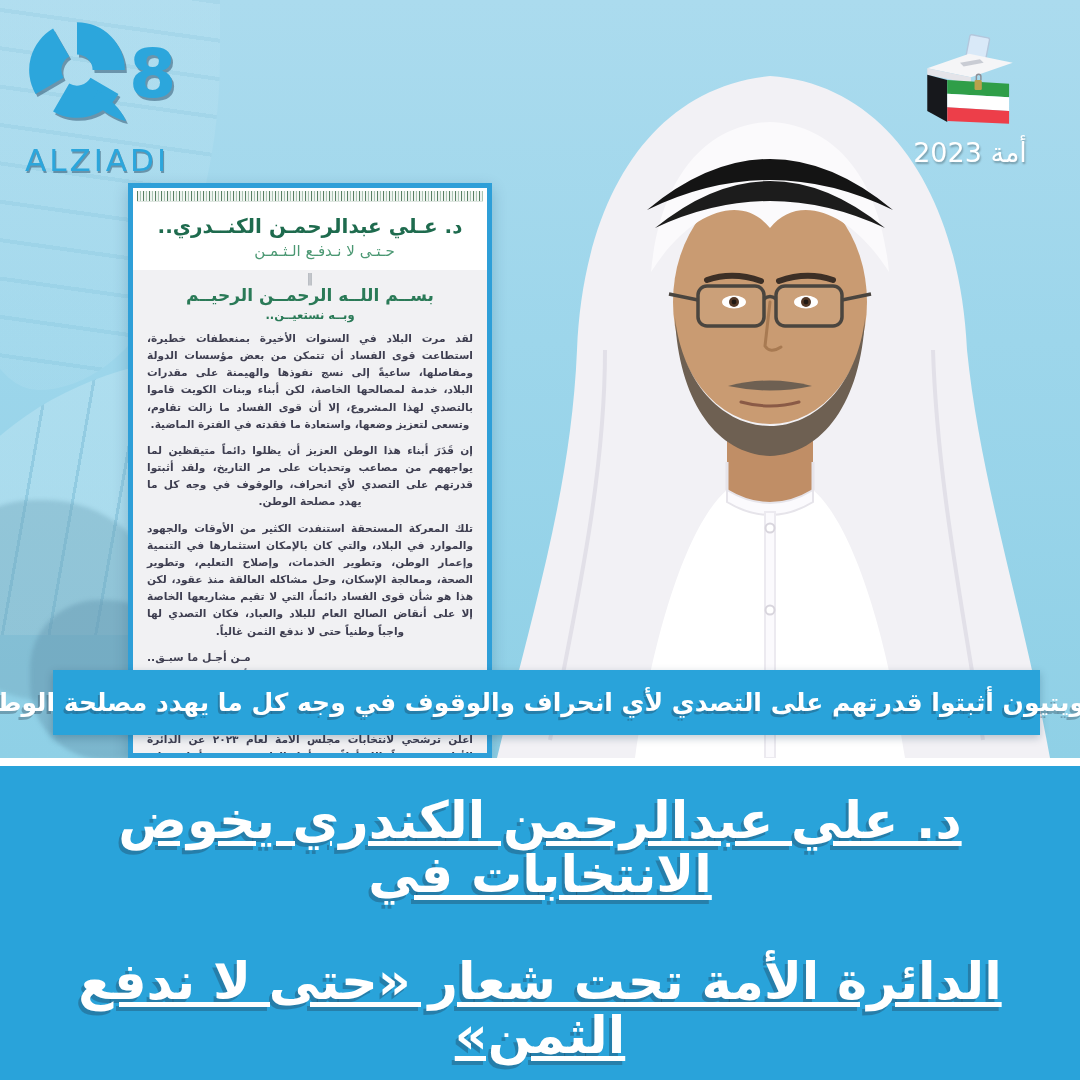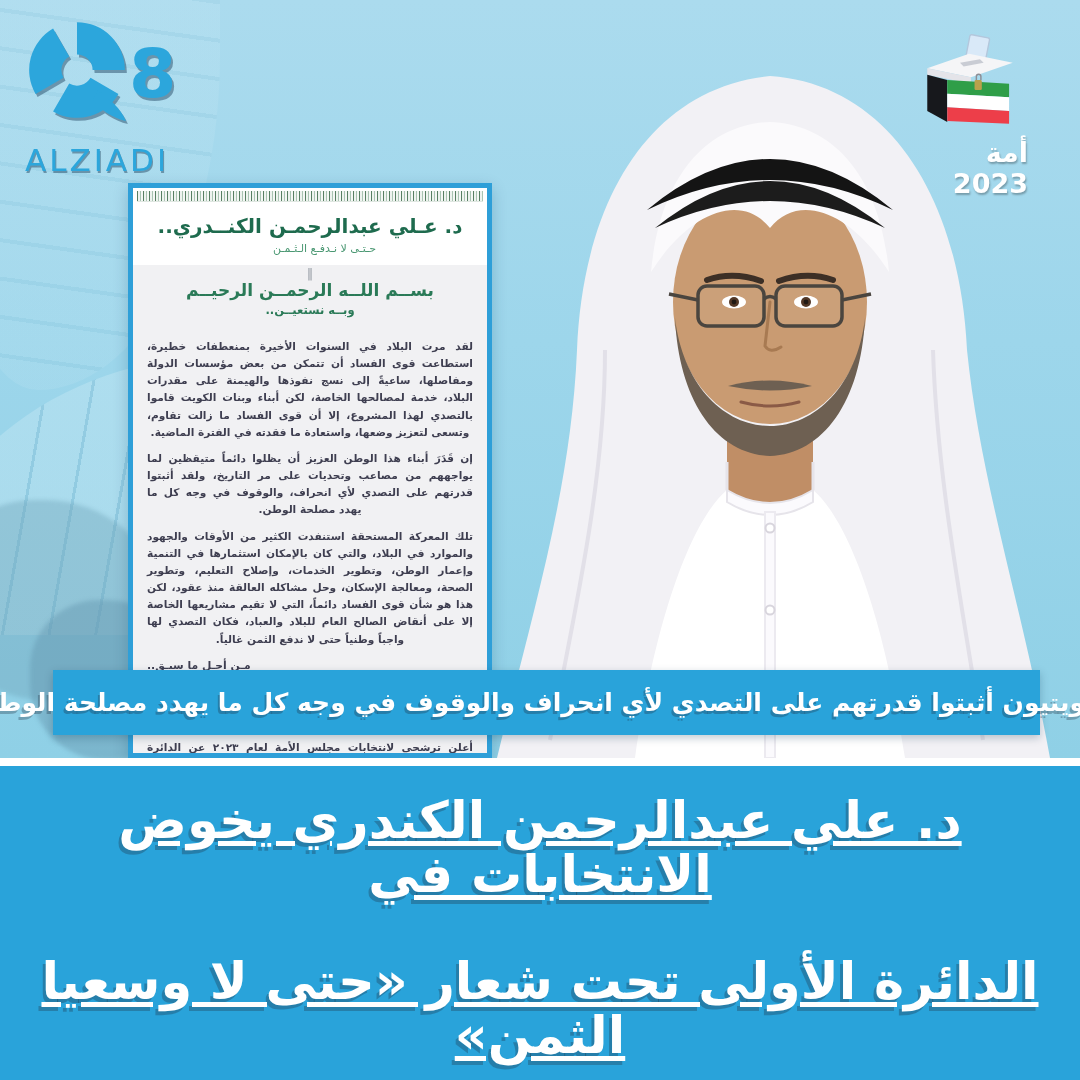--- a/index.html
+++ b/index.html
@@ -39,41 +39,41 @@
     position:absolute; left:104px; top:22px; font-size:68px; font-weight:bold; color:#2ca6dc;
     text-shadow:2px 3px 0 rgba(25,60,88,.45); font-family:"DejaVu Sans", sans-serif;
   }
   .brand .brand-name{
     margin-top:8px; font-size:31px; font-weight:normal; letter-spacing:3px; color:#2ca6dc;
     text-shadow:1px 2px 0 rgba(25,60,88,.45);
   }
   
   .election-badge{ position:absolute; top:33px; right:52px; width:116px; text-align:center; }
   .election-badge .badge-label{
-    margin-top:4px; color:#ffffff; font-size:27px; font-weight:bold;
-    text-shadow:1px 2px 2px rgba(0,0,0,.28); direction:rtl;text-align:right;
+    margin-top:4px; color:#ffffff; font-size:27px; font-weight:normal;
+    text-shadow:1px 2px 2px rgba(0,0,0,.28); direction:rtl;
   }
   
   .doc{
     position:absolute; left:128px; top:183px; width:364px; height:575px;
     background:#ffffff; border:5px solid #2e9fd8;
     box-shadow:0 5px 14px rgba(10,60,95,.22);
     direction:rtl; overflow:hidden;
   }
   .doc-ornament{
     height:11px; margin:3px 4px 0 4px;
     background:repeating-linear-gradient(90deg,#587f63 0 1.5px,#eef3ef 1.5px 3px,#a9c4b2 3px 4.5px,#f5f7f5 4.5px 6px);
     border-bottom:1px solid #dfe7e1;
   }
   .doc-title{ margin-top:12px; text-align:center; font-size:20px; font-weight:bold; color:#1e6b4e; }
-  .doc-subtitle{ margin-top:4px; text-align:center; font-size:11px; color:#4b9873; letter-spacing:2px;padding-left:29px; }
+  .doc-subtitle{ margin-top:4px; text-align:center; font-size:15px; color:#4b9873; letter-spacing:2px;padding-left:29px; }
   .doc-panel{ margin-top:10px; background:#f1f1f3; height:100%; padding:2px 14px 0 14px; position:relative;}
   .doc-mark{ text-align:center; color:#9aa0a8; font-size:13px; line-height:1; }
   .doc-basmala{ margin-top:0; text-align:center; font-size:17px; font-weight:bold; color:#2a7a57; }
-  .doc-basmala2{ margin-top:3px; text-align:center; font-size:11.5px; font-weight:bold; color:#2a7a57; margin-bottom:21px;}
+  .doc-basmala2{ margin-top:3px; text-align:center; font-size:11.5px; font-weight:bold; color:#2a7a57; margin-bottom:8px;}
   .doc-p{
     font-size:10.6px; font-weight:bold; color:#3e3e50; line-height:1.62;
     text-align:justify; text-align-last:center; margin-bottom:9px;
   }
   .doc-close{ text-align:left; font-size:10.8px; font-weight:bold; color:#3e3e50; line-height:1.7; }
   .doc-announce{
     margin-top:9px; font-size:10.6px; font-weight:bold; color:#3e3e50; line-height:1.62;
     text-align:justify; text-align-last:center;
   }
   
@@ -211,18 +211,18 @@
     </svg>
 
     <div class="quote-banner">
       <div class="quote-text">الكويتيون أثبتوا قدرتهم على التصدي لأي انحراف والوقوف في وجه كل ما يهدد مصلحة الوطن</div>
     </div>
   </div>
 
   <div class="bottom-section">
     <div class="headline">
       <div class="h-line h1">د. علي عبدالرحمن الكندري يخوض الانتخابات في</div>
-      <div class="h-line h2">الدائرة الأولى تحت شعار «حتى لا وسعيا الثمن»</div>
+      <div class="h-line h2">الدائرة الأمة تحت شعار «حتى لا ندفع الثمن»</div>
     </div>
 
   </div>
 
 </div>
 
 </body></html>

